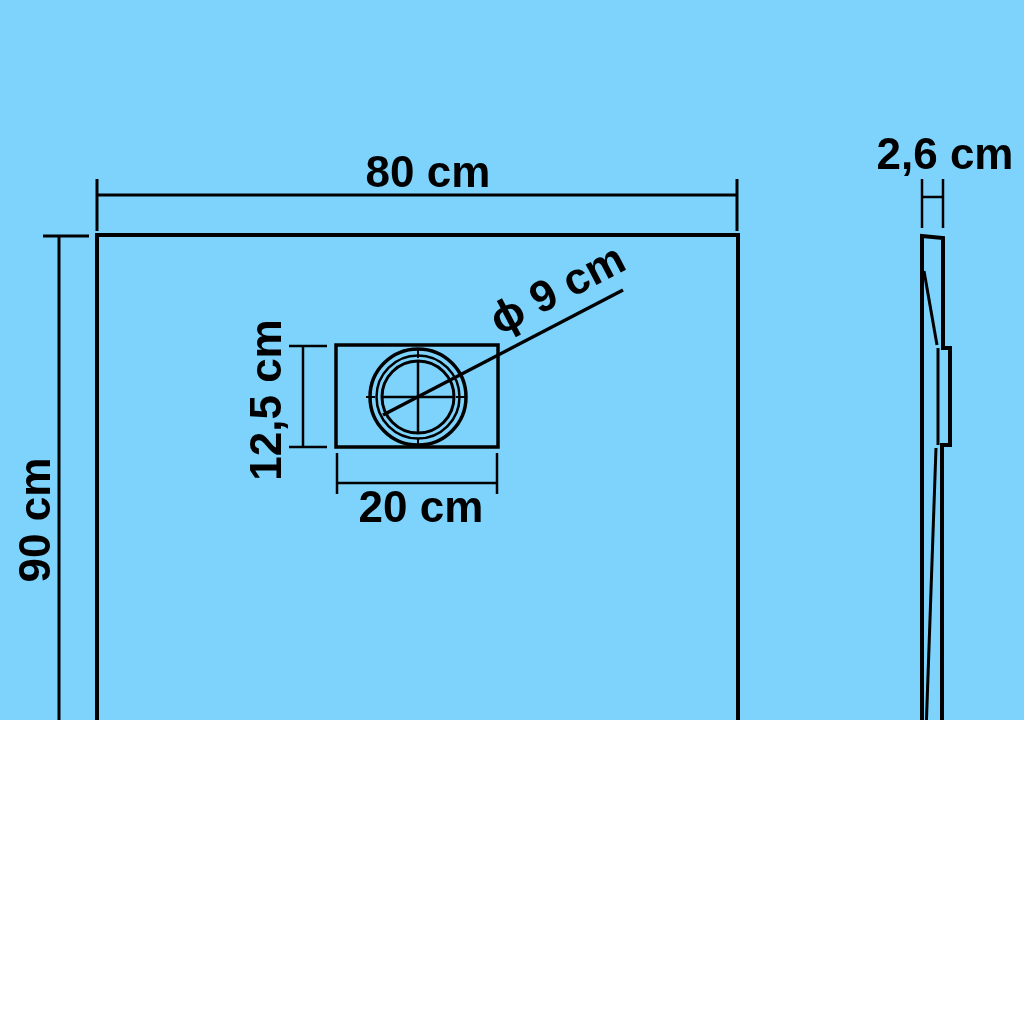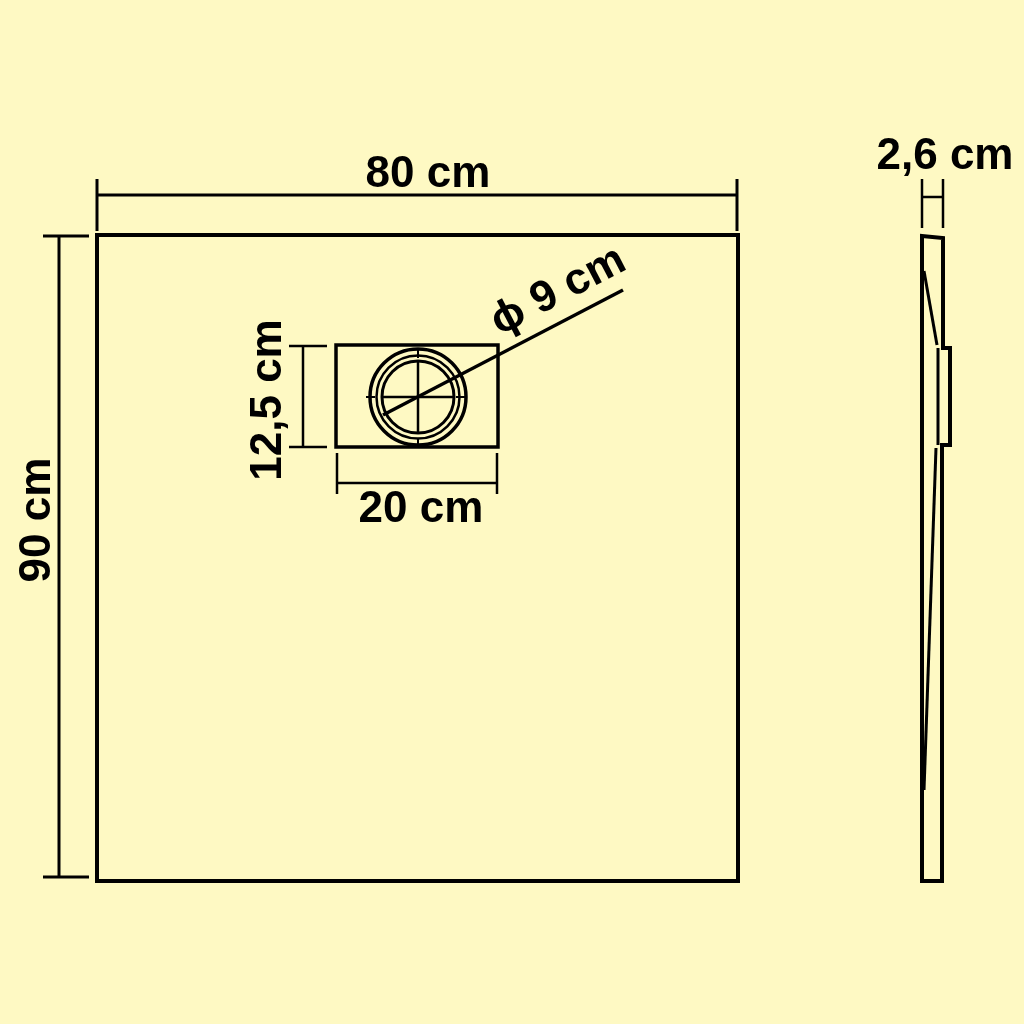--- a/index.html
+++ b/index.html
@@ -3,22 +3,22 @@
 <meta charset="utf-8">
 <style>
   html, body {
     margin: 0;
     padding: 0;
     background: #ffffff;
   }
   .canvas {
     position: relative;
     width: 1024px;
-    height: 1024px;
-    background: #fef9c3;
+    height: 720px;
+    background: #7dd3fc;
     overflow: hidden;
   }
   svg text {
     font-family: "Liberation Sans", "DejaVu Sans", sans-serif;
     font-weight: bold;
     font-size: 44px;
     fill: #000000;
   }
   .outline  { fill: none; stroke: #000000; }
   .dimline  { fill: none; stroke: #000000; }

